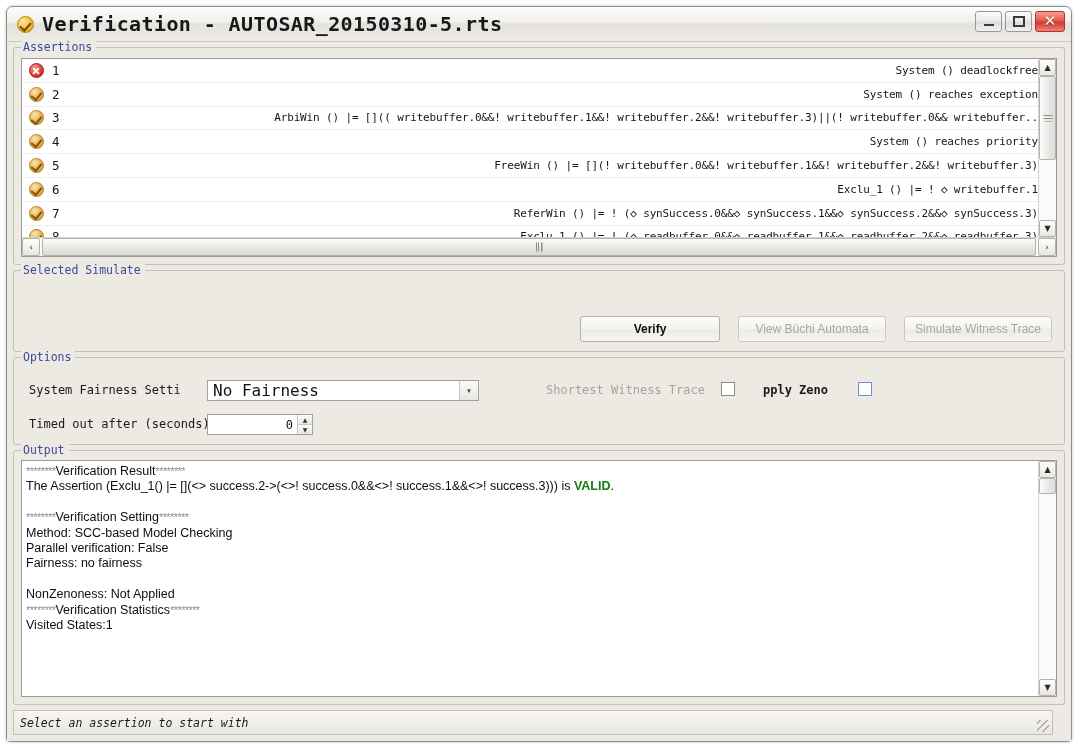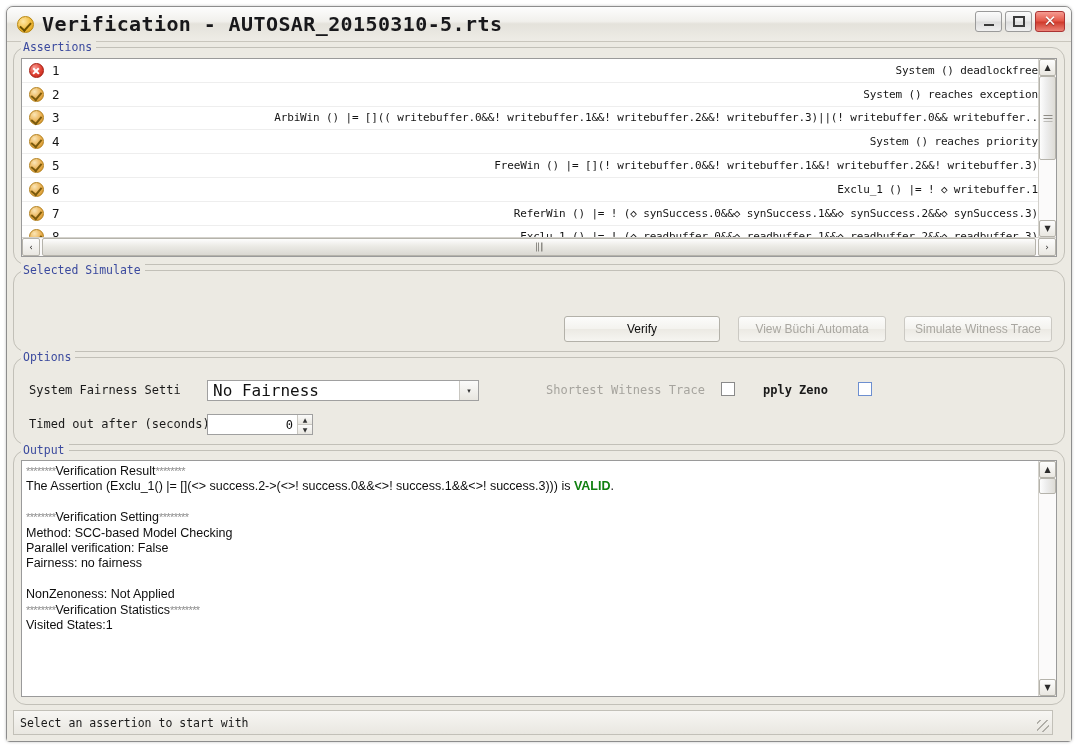--- a/index.html
+++ b/index.html
@@ -110,21 +110,21 @@
     display: flex;
     flex-direction: column;
     min-height: 0;
     background: #eceae3;
   }
 
   
   .group {
     position: relative;
     border: 1px solid #c2c0b8;
-    border-radius: 13px;
+    border-radius: 3px;
     margin-bottom: 5px;
     padding: 9px 7px 7px 7px;
     box-sizing: border-box;
     background: transparent;
   }
   .group > .legend {
     position: absolute;
     top: -8px; left: 7px;
     background: #eceae3;
     padding: 0 4px 0 2px;
@@ -296,21 +296,21 @@
     box-sizing: border-box;
     border: 1px solid #b3b1a9;
     border-radius: 3px;
     background: linear-gradient(to bottom,#fcfcfb 0%,#f4f3ef 48%,#eceae4 52%,#f6f5f1 100%);
     font-family: "Liberation Sans", sans-serif;
     font-size: 12px;
     color: #0d0d0d;
     display: flex; align-items: center; justify-content: center;
     white-space: nowrap;
   }
-  .btn.primary { font-weight: normal; width: 156px; }
+  .btn.primary { font-weight: bold; width: 140px; }
   .btn.disabled { color: #a9a7a1; border-color: #cbc9c3; }
 
   
   .opt-group { flex: 0 0 auto; height: 88px; }
   .opt-row { position: relative; height: 26px; }
   .lbl {
     font-family: "DejaVu Sans Mono", "Liberation Mono", monospace;
     font-size: 12px;
     color: #1a1a1a;
     white-space: nowrap;
@@ -413,20 +413,21 @@
   
   .statusbar {
     flex: 0 0 25px;
     margin: 0 12px 2px 0;
     border: 1px solid #c2c0b8;
     background: linear-gradient(to bottom,#f7f6f3,#e9e7e1);
     box-sizing: border-box;
     display: flex; align-items: center;
     padding-left: 6px;
     position: relative;
+    font-style: italic;
   }
   .statusbar .stxt {
     font-family: "DejaVu Sans Mono", "Liberation Mono", monospace;
     font-size: 11.5px;
     color: #1a1a1a;
     white-space: nowrap;
   }
   .grip {
     position: absolute; right: 3px; bottom: 2px;
     width: 12px; height: 12px;

